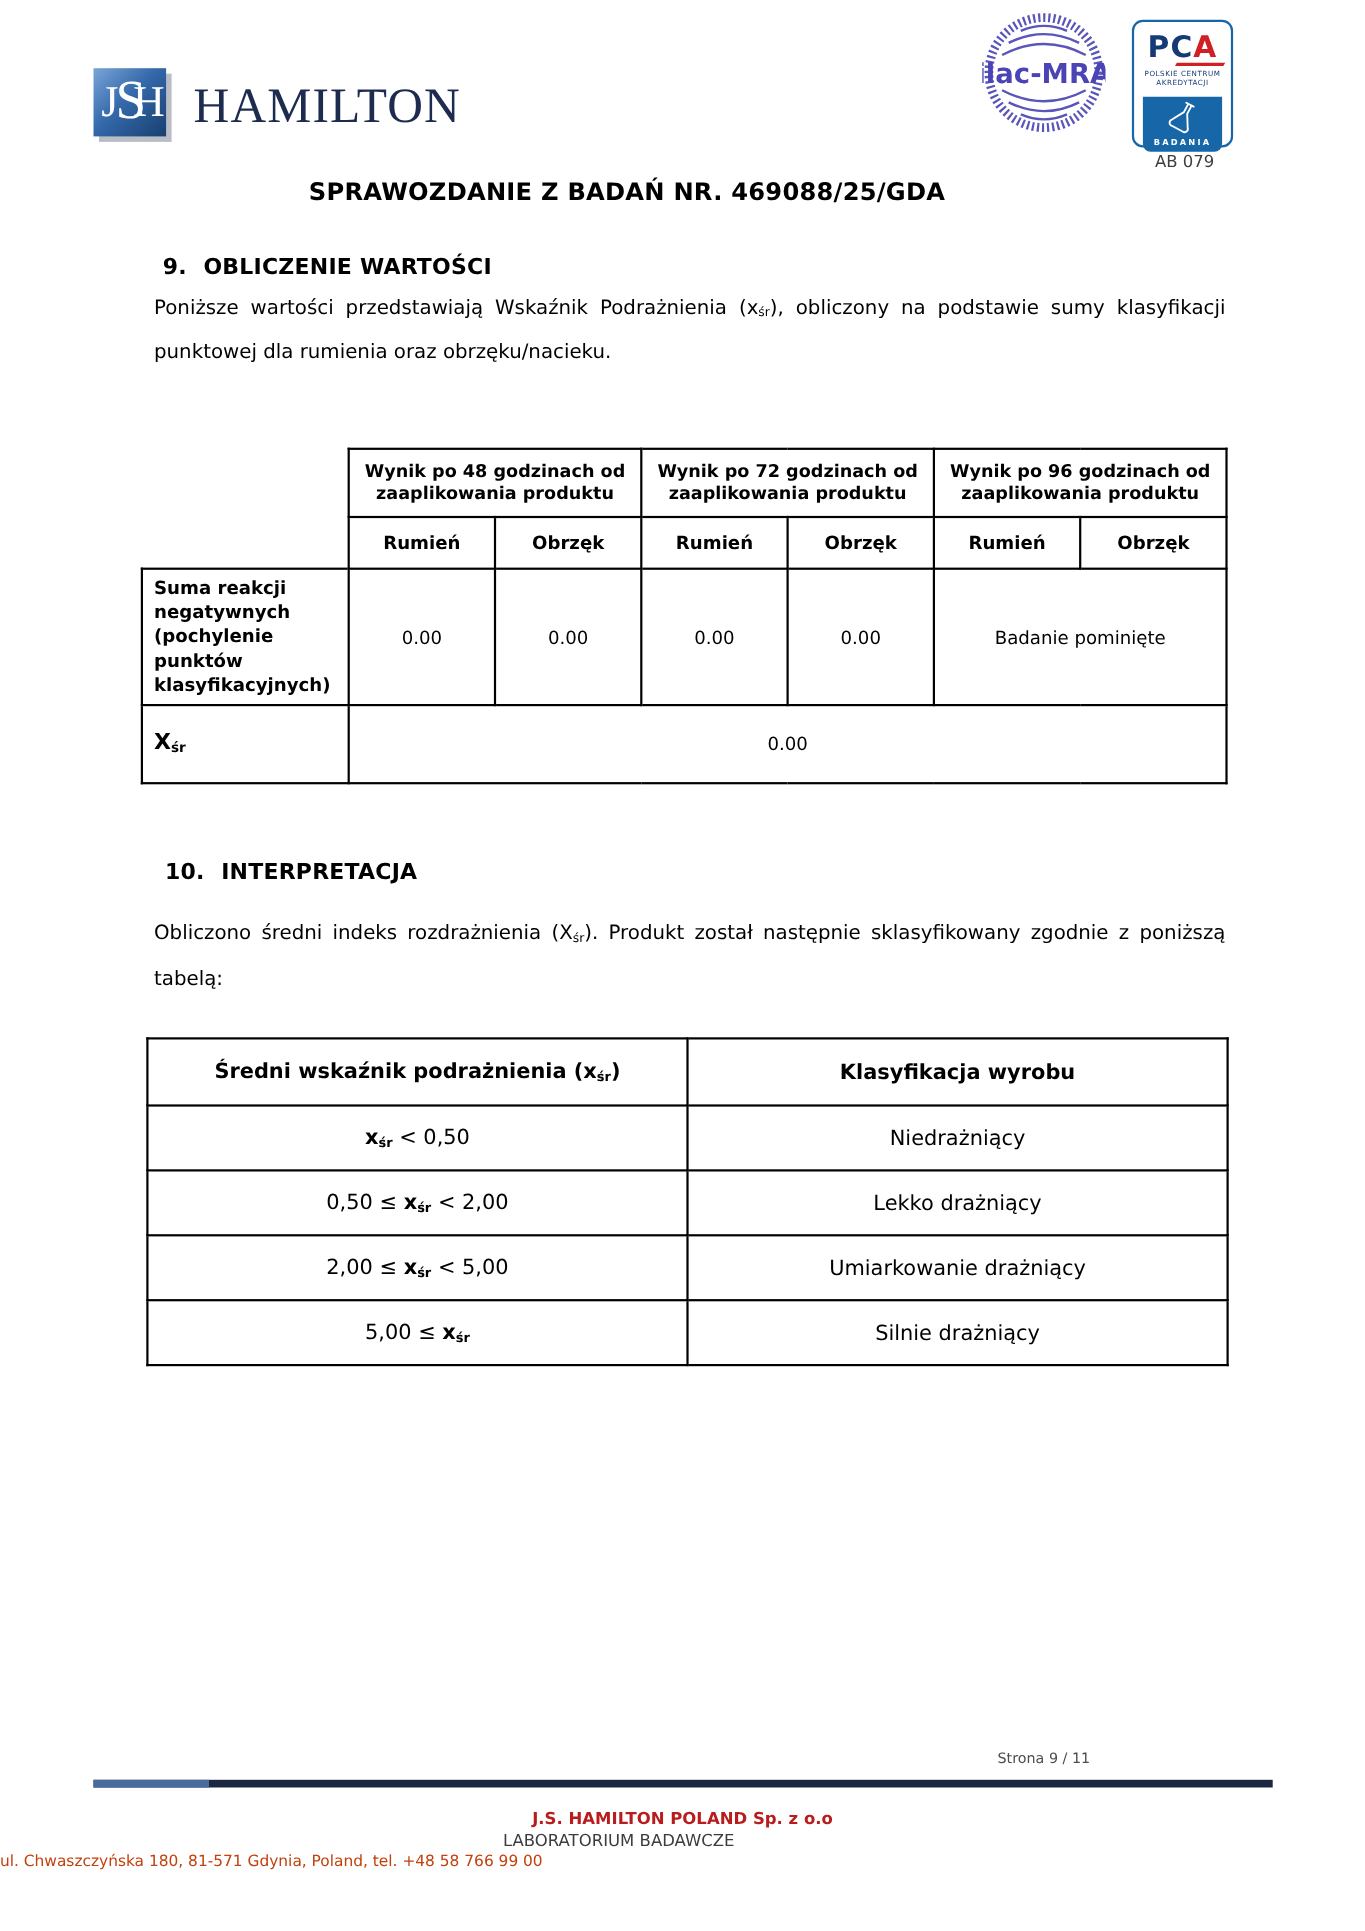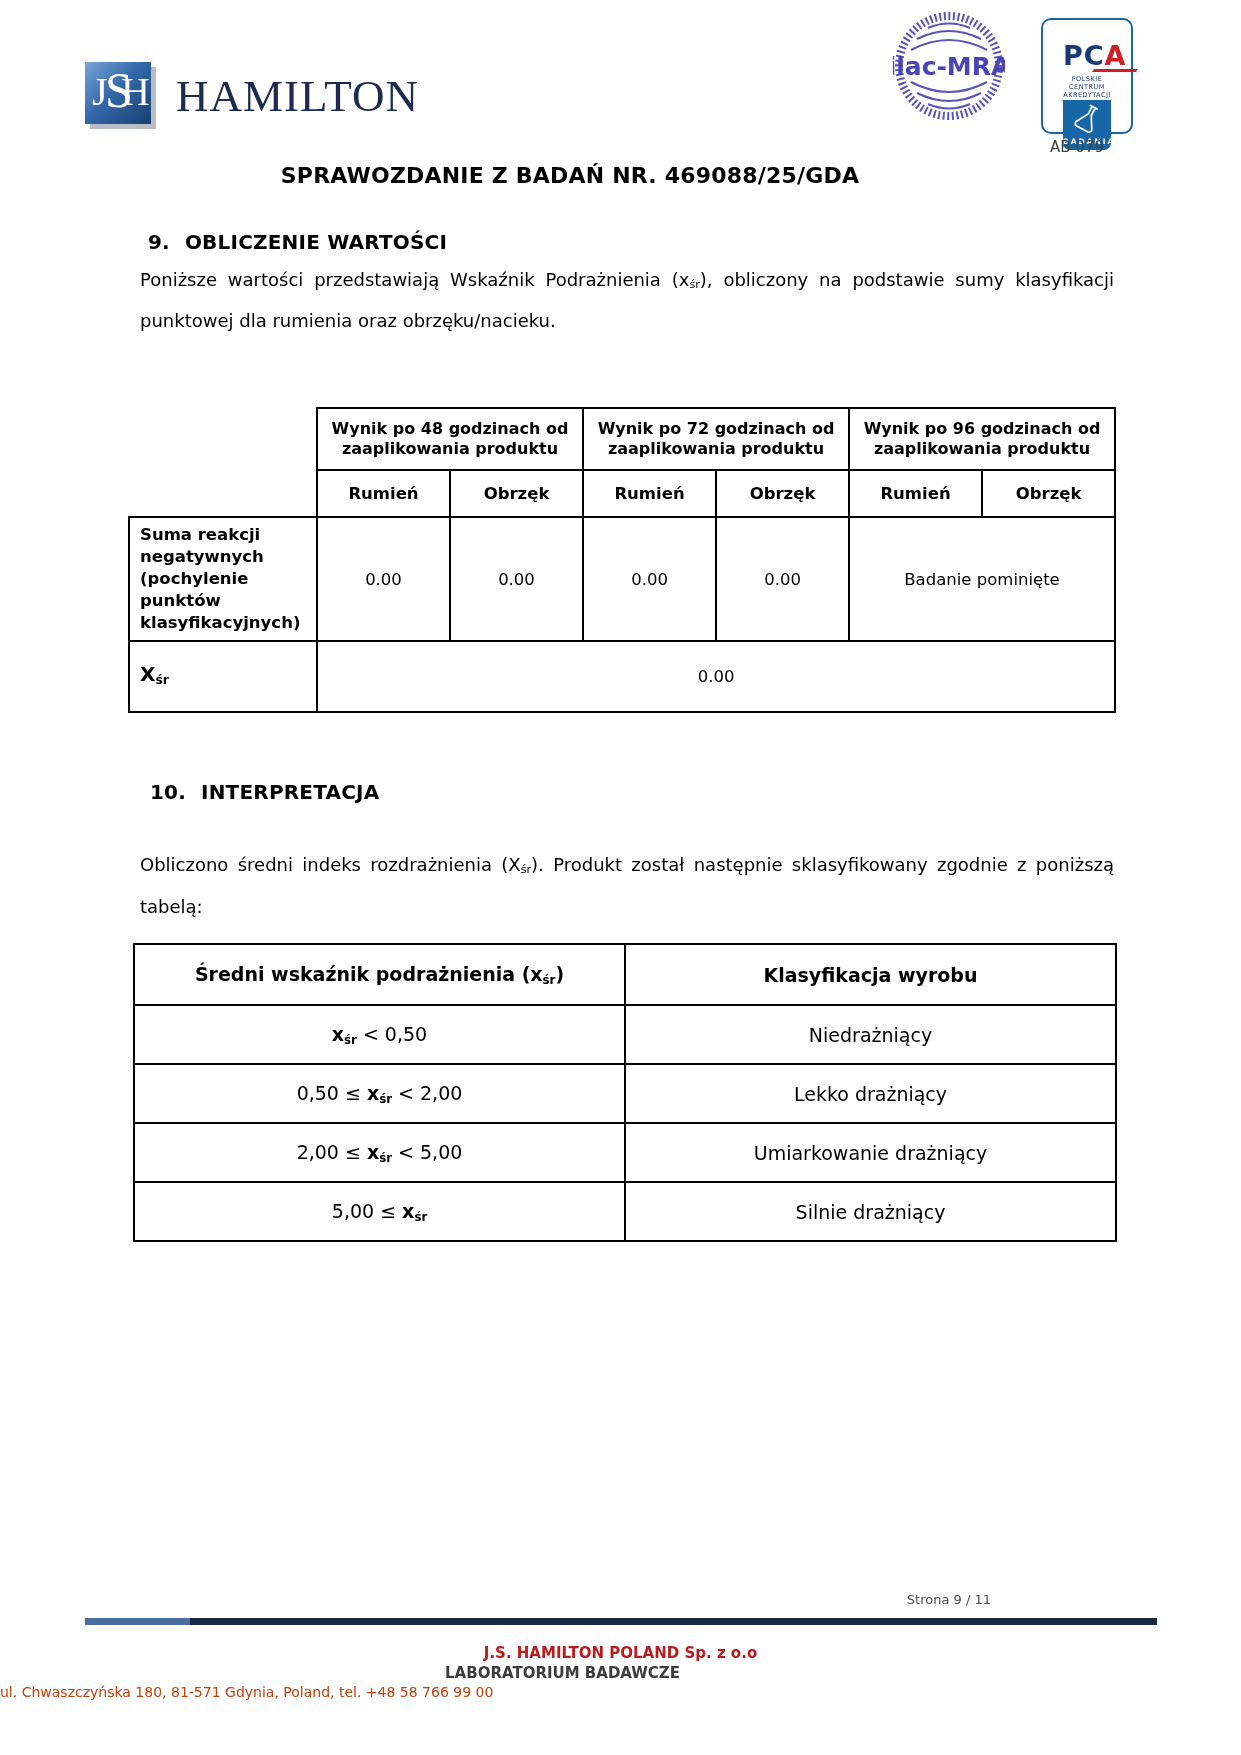--- a/index.html
+++ b/index.html
@@ -15,41 +15,41 @@
   .jsh-j{left:7px;top:6px;font-size:40px;}
   .jsh-s{left:20px;top:-1px;font-size:50px;}
   .jsh-h{left:36px;top:6px;font-size:40px;}
   .brand{left:176px;top:70px;font-family:"Liberation Serif","DejaVu Serif",serif;
      font-size:45px;color:#1d2c4e;letter-spacing:1px;}
 
   .ilac{left:893px;top:10px;width:112px;height:112px;}
   .ilac text{font-family:"DejaVu Sans",sans-serif;font-weight:bold;}
 
   .pca{left:1029px;top:18px;width:92px;height:116px;border:2px solid #1767a8;border-radius:10px;
-       background:#fff;box-sizing:border-box;padding:20px;margin-left:12px;}
+       background:#fff;box-sizing:border-box;padding:8px;}
   .pca-top{height:58px;text-align:center;position:relative;}
   .pca-word{font-size:27px;font-weight:bold;letter-spacing:1px;line-height:27px;margin-top:2px;}
   .pca-word .pc{color:#163a77;}
   .pca-word .a{color:#cf2026;}
   .pca-swoosh{position:absolute;left:30px;top:27px;width:44px;height:3px;background:#cf2026;
       transform:skewX(-30deg);}
   .pca-org{font-size:6.5px;font-weight:normal;color:#163a77;letter-spacing:.5px;line-height:8px;margin-top:6px;}
   .pca-bottom{height:50px;background:#1767a8;border-radius:0 0 7px 7px;text-align:center;position:relative;}
   .pca-badania{position:absolute;bottom:4px;left:0;right:0;color:#fff;font-size:7.5px;font-weight:bold;letter-spacing:2px;}
   .ab{left:1032px;top:138px;width:90px;text-align:center;font-size:15px;color:#3f3f3f;}
 
   
   .doc-title{left:0;top:163px;width:1140px;text-align:center;font-size:22px;font-weight:bold;letter-spacing:.2px;}
   .h-sec{font-size:20px;font-weight:bold;letter-spacing:.2px;}
   .h9{left:148px;top:230px;}
   .h10{left:150px;top:780px;}
   .h-sec .num{margin-right:15px;}
   .para{left:140px;width:974px;font-size:18px;line-height:36px;text-align:justify;}
   .p1{top:262px;}
-  .p2{top:830px;line-height:37px;margin-top:16px;}
+  .p2{top:830px;line-height:37px;}
   .sb{font-size:.62em;vertical-align:-.22em;}
 
   
   table{border-collapse:collapse;table-layout:fixed;}
   td,th{border:2px solid #000;text-align:center;vertical-align:middle;padding:0;
         font-family:"DejaVu Sans","Liberation Sans",sans-serif;}
   .nb{border:none;}
   .t1{left:128px;top:407px;width:986px;}
   .t1 .gh{font-size:16px;font-weight:bold;line-height:20px;height:60px;padding:0 6px;}
   .t1 .sh{font-size:16.5px;font-weight:bold;height:45px;}
@@ -61,21 +61,21 @@
   .t2{left:133px;top:943px;width:982px;}
   .t2 th{font-size:19px;font-weight:bold;height:59px;padding:0 10px;}
   .t2 td{font-size:19px;font-weight:normal;height:57px;padding:0 10px;}
   .t2 .xb{font-weight:bold;}
 
   
   .pageno{left:0;top:1592px;width:991px;text-align:right;font-size:13px;color:#4d4d4d;}
   .bar{left:85px;top:1618px;width:1072px;height:7px;background:#1b2640;}
   .bar-accent{position:absolute;left:0;top:0;width:105px;height:7px;background:#4a6b9d;}
   .f1{left:0;top:1644px;width:1241px;text-align:center;font-size:15px;font-weight:bold;color:#b91c1c;}
-  .f2{left:0;top:1664px;width:1125px;text-align:center;font-size:15px;font-weight:bold;color:#3c3c3c;}
+  .f2{left:0;top:1664px;width:1125px;text-align:center;font-size:15px;font-weight:normal;color:#3c3c3c;}
   .f3{left:0;top:1684px;width:1128px;text-align:left;font-size:14px;color:#c2410c;}
 </style>
 </head>
 <body>
 
 <div class="page">
 
   <div class="abs jsh-square">
     <span class="jsh-j">J</span>
     <span class="jsh-s">S</span>

